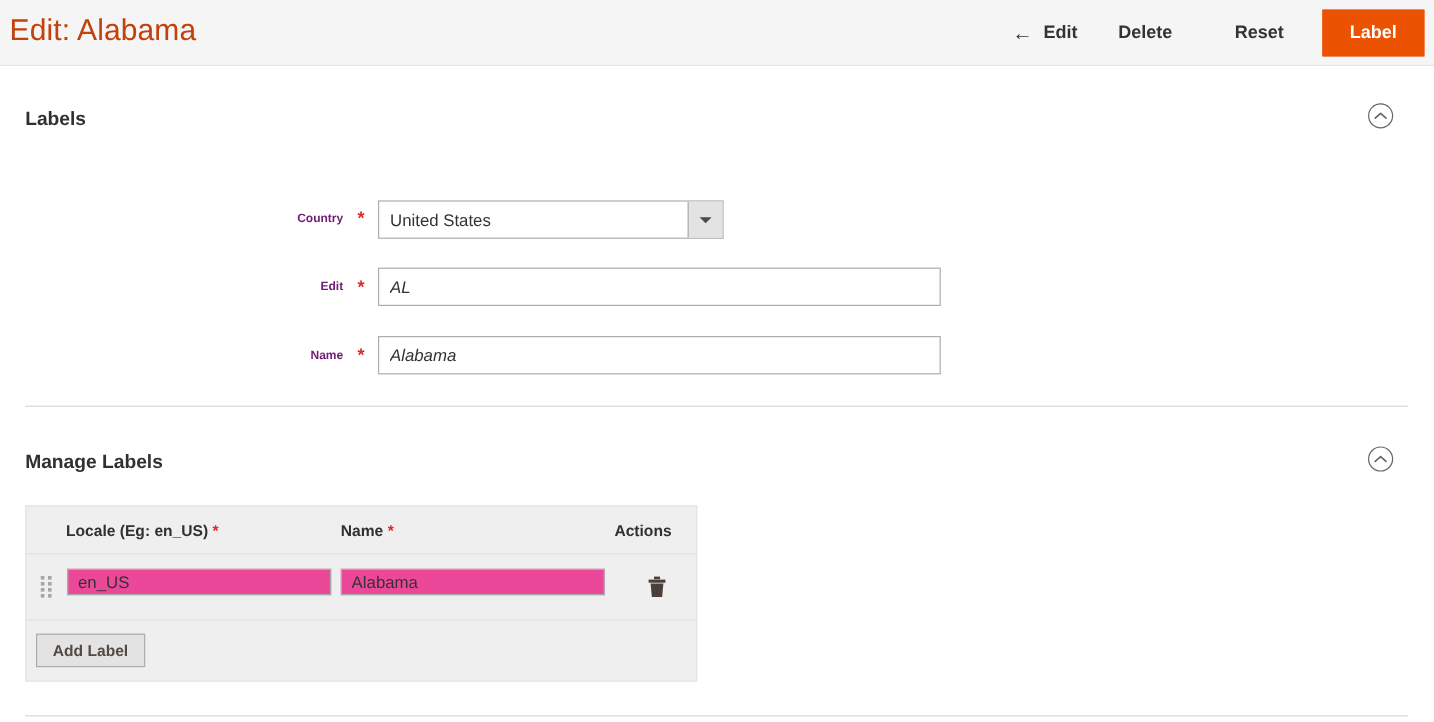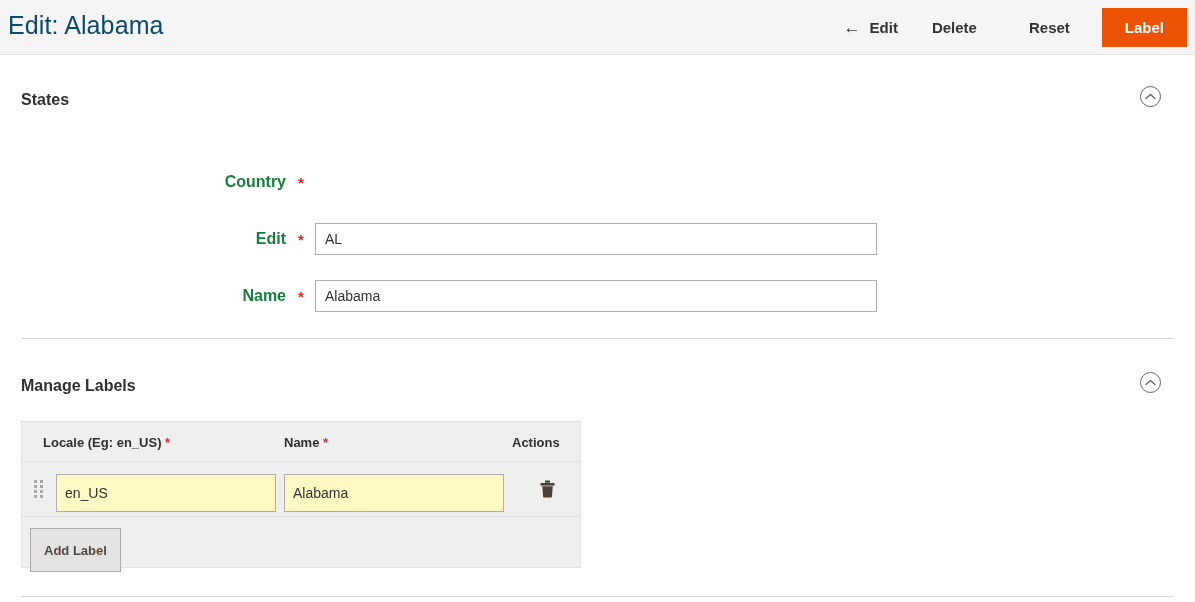--- a/index.html
+++ b/index.html
@@ -13,21 +13,21 @@
 
   
   .page-header {
     position: absolute; left: 0; top: 0;
     width: 1195px; height: 55px;
     background: #f5f5f5;
     border-bottom: 1px solid #e3e3e3;
   }
   .page-title {
     position: absolute; left: 8px; top: 11px;
-    font-size: 25px; font-weight: 400; color: #0c4a6e;
+    font-size: 25px; font-weight: 400; color: #c2410c;
     letter-spacing: 0.1px;
     white-space: nowrap;
   }
   .header-actions {
     position: absolute; right: 0; top: 0;
     height: 55px;
     display: flex; align-items: center;
   }
   .hdr-btn {
     background: none; border: none;
@@ -83,36 +83,37 @@
   }
 
   
   .form-row {
     position: absolute; left: 0;
     width: 1195px; height: 30px;
     display: flex; align-items: center;
   }
   .field-label {
     position: absolute; right: 909px;
-    font-size: 16px; font-weight: bold; color: #15803d;
+    font-size: 10px; font-weight: bold; color: #701a75;
     white-space: nowrap; text-align: left;
   }
   .req-star {
     position: absolute; left: 298px;
     color: #e22626; font-size: 15px; font-weight: bold;
     line-height: 1;
   }
   .text-input {
     position: absolute; left: 315px;
-    width: 562px; height: 32px;
+    width: 469px; height: 32px;
     border: 1px solid #adadad; background: #ffffff;
     font-family: "Liberation Sans", sans-serif;
     font-size: 14px; color: #333333;
     padding: 0 9px;
     outline: none;
+    font-style: italic;
   }
   .select-wrap {
     position: absolute; left: 315px; top: 0;
     width: 288px; height: 32px;
     border: 1px solid #adadad;
     background: #ffffff;
     display: flex; align-items: stretch;
   }
   .select-value {
     flex: 1;
@@ -146,21 +147,21 @@
   .lt-head {
     position: relative;
     height: 40px;
     border-bottom: 1px solid #e0e0e0;
   }
   .lt-th {
     position: absolute; top: 13px;
     font-size: 13px; font-weight: bold; color: #303030;
     white-space: nowrap;
   }
-  .lt-th.locale { left: 21px; }
+  .lt-th.locale { left: 33px; }
   .lt-th.name   { left: 262px; }
   .lt-th.actions{ left: 490px; }
   .th-star { color: #e22626; font-weight: bold; }
 
   .lt-row {
     position: relative;
     height: 55px;
     border-bottom: 1px solid #e0e0e0;
   }
   .drag-handle {
@@ -168,22 +169,22 @@
     width: 9px; height: 18px;
     display: grid;
     grid-template-columns: 3px 3px;
     grid-template-rows: repeat(4, 3px);
     gap: 2px 3px;
     cursor: move;
   }
   .drag-handle span { display:block; width:3px; height:3px; background:#a6a6a6; }
   .row-input {
     position: absolute; top: 12px;
-    height: 38px;
-    border: 1px solid #adadad; background: #fef9c3;
+    height: 22px;
+    border: 1px solid #adadad; background: #ec4899;
     font-family: "Liberation Sans", sans-serif;
     font-size: 14px; color: #333333;
     padding: 0 8px;
     outline: none;
   }
   .row-input.locale { left: 34px; width: 220px; }
   .row-input.name   { left: 262px; width: 220px; }
   .trash-btn {
     position: absolute; left: 512px; top: 14px;
     width: 26px; height: 26px;
@@ -192,21 +193,21 @@
     display: flex; align-items: center; justify-content: center;
   }
   .trash-btn svg { display: block; }
 
   .lt-foot {
     position: relative;
     height: 50px;
   }
   .add-label-btn {
     position: absolute; left: 8px; top: 11px;
-    height: 44px; padding: 0 13px;
+    height: 28px; padding: 0 13px;
     background: #e3e3e3;
     border: 1px solid #adadad;
     font-family: "Liberation Sans", sans-serif;
     font-size: 13px; font-weight: bold; color: #514943;
     cursor: pointer;
     display: flex; align-items: center;
   }
 
   .bottom-rule {
     position: absolute; left: 21px; top: 596px;
@@ -224,31 +225,37 @@
       <span class="back-arrow">←</span>
       <span>Edit</span>
     </button>
     <button class="hdr-btn delete">Delete</button>
     <button class="hdr-btn reset">Reset</button>
     <button class="save-btn">Label</button>
   </div>
 </div>
 
 <div class="section-head" style="top:91px;">
-  <div class="section-title">States</div>
+  <div class="section-title">Labels</div>
   <div class="collapse-icon">
     <svg width="11" height="7" viewBox="0 0 11 7" aria-hidden="true">
       <polyline points="1,5.5 5.5,1.5 10,5.5" fill="none" stroke="#666" stroke-width="1.4" stroke-linecap="round" stroke-linejoin="round"></polyline>
     </svg>
   </div>
 </div>
 
 <div class="form-row" style="top:167px;">
   <div class="field-label">Country</div>
   <div class="req-star">*</div>
+  <div class="select-wrap">
+    <div class="select-value">United States</div>
+    <div class="select-arrow">
+        <i></i>
+      </div>
+  </div>
 </div>
 
 <div class="form-row" style="top:224px;">
   <div class="field-label">Edit</div>
   <div class="req-star">*</div>
   <input class="text-input" type="text" value="AL" style="">
 </div>
 
 <div class="form-row" style="top:281px;">
   <div class="field-label">Name</div>

